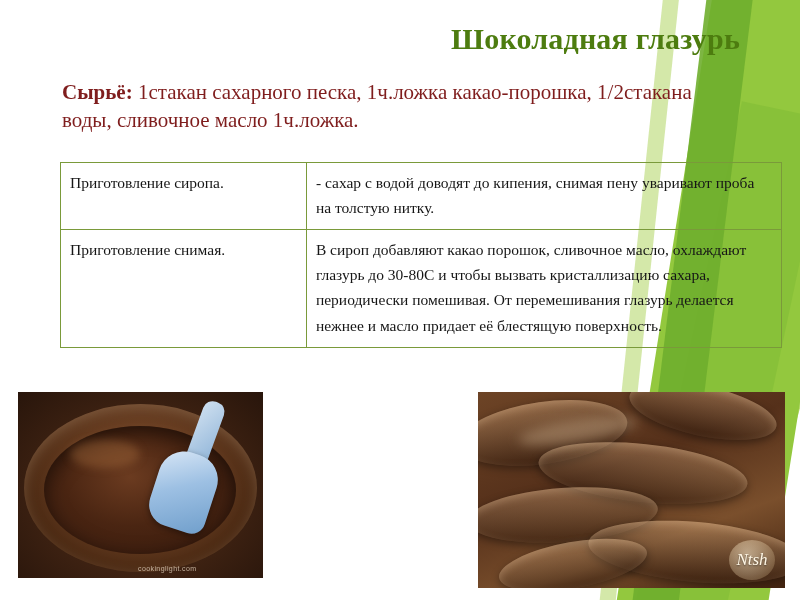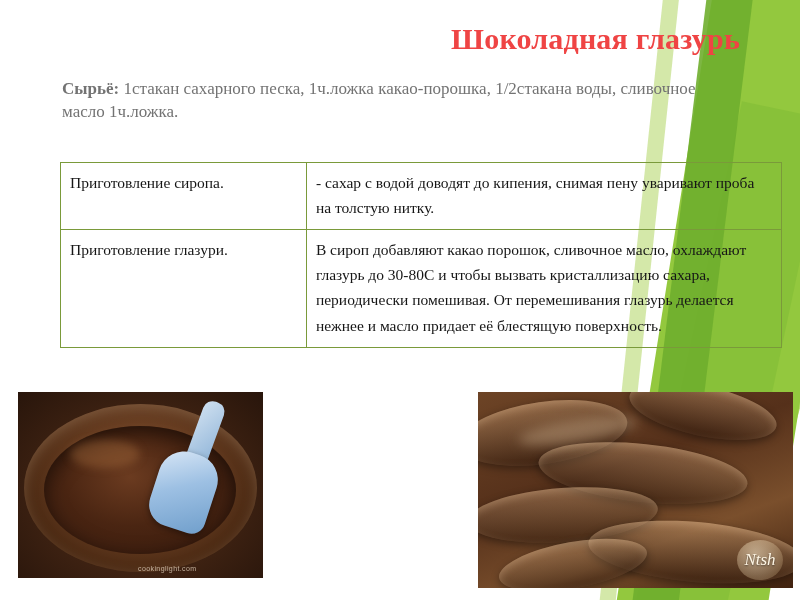--- a/index.html
+++ b/index.html
@@ -73,33 +73,33 @@
 
   .page-title {
     position: absolute;
     top: 22px;
     left: 60px;
     width: 680px;
     text-align: right;
     padding-right: 50px;
     font-size: 30px;
     font-weight: bold;
-    color: #ef4444;
+    color: #4d7c0f;
     font-family: "Liberation Serif", serif;
     letter-spacing: 0.2px;
   }
 
   .intro {
     position: absolute;
     top: 78px;
     left: 62px;
     width: 660px;
-    font-size: 17px;
+    font-size: 21px;
     line-height: 1.35;
-    color: #737373;
+    color: #7f1d1d;
   }
   .intro b {
     font-weight: bold;
   }
 
   table.recipe {
     position: absolute;
     top: 162px;
     left: 60px;
     width: 722px;
@@ -135,21 +135,20 @@
     width: 245px;
     height: 186px;
     background: #3a1f12;
   }
   .photo-right {
     left: 478px;
     top: 392px;
     width: 307px;
     height: 196px;
     background: #5a3118;
-    padding-left: 8px;
   }
 
   
   .bowl-bg {
     position: absolute; inset: 0;
     background:
       radial-gradient(ellipse at 50% 55%, #5b3520 0%, #3e2212 55%, #28150b 100%);
   }
   .bowl-rim {
     position: absolute;
@@ -268,21 +267,21 @@
     <b>Сырьё:</b><span> 1стакан сахарного песка, 1ч.ложка какао-порошка, 1/2стакана воды, сливочное масло 1ч.ложка.</span>
   </div>
 
   <table class="recipe">
     <tbody>
       <tr>
         <td class="col-left">Приготовление сиропа.</td>
         <td class="col-right">- сахар с водой доводят до кипения, снимая пену уваривают проба на толстую нитку.</td>
       </tr>
       <tr>
-        <td class="col-left">Приготовление глазури.</td>
+        <td class="col-left">Приготовление снимая.</td>
         <td class="col-right">В сироп добавляют какао порошок, сливочное масло, охлаждают глазурь до 30-80С и чтобы вызвать кристаллизацию сахара, периодически помешивая. От перемешивания глазурь делается нежнее и масло придает её блестящую поверхность.</td>
       </tr>
     </tbody>
   </table>
 
   <div class="photo photo-left">
     <div class="bowl-bg"></div>
     <div class="bowl-rim"></div>
     <div class="bowl-choc"></div>
     <div class="bowl-gloss"></div>

